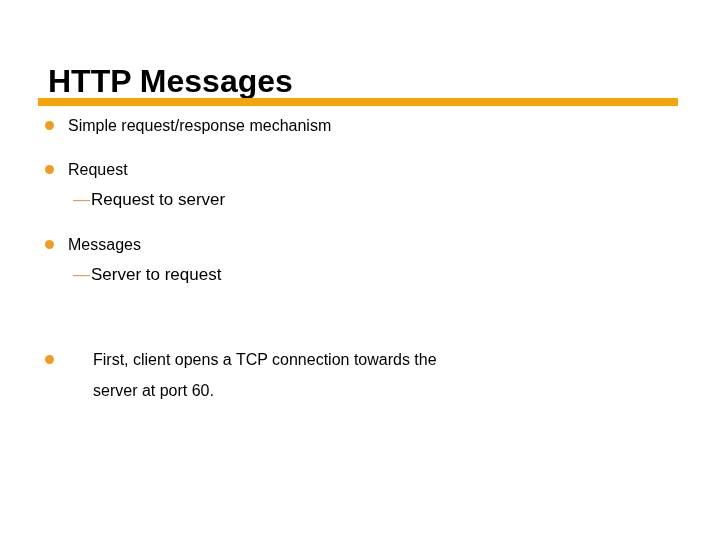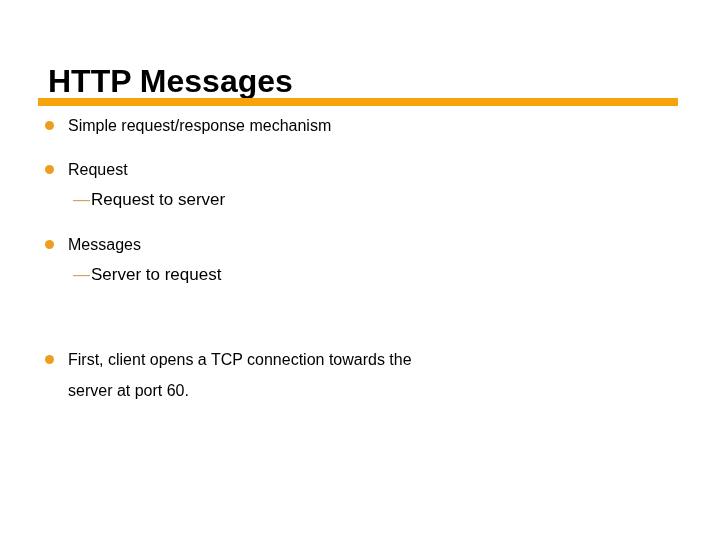--- a/index.html
+++ b/index.html
@@ -70,21 +70,21 @@
     color: var(--sub-dash, #CFA456);
     margin-right: 1px;
     flex: none;
   }
   .r1 { margin-top: 6px; }
   .r2 { margin-top: 13px; }
   .r3 { margin-top: 2px; }
   .r4 { margin-top: 16px; }
   .r5 { margin-top: 2px; }
   .r6 { margin-top: 56px; }
-  .ln { display: block; }
+  .ln { display: block; margin-left: 25px; }
 </style>
 </head>
 <body>
 
 <div class="slide">
 
   <h1 class="title">HTTP Messages</h1>
 
   <div class="rule"></div>
 

